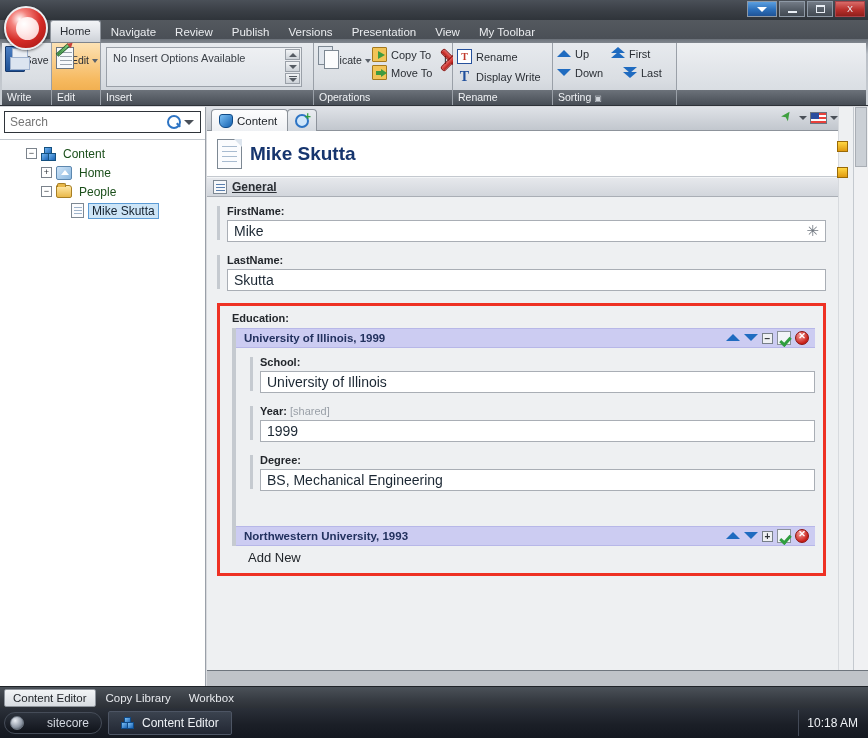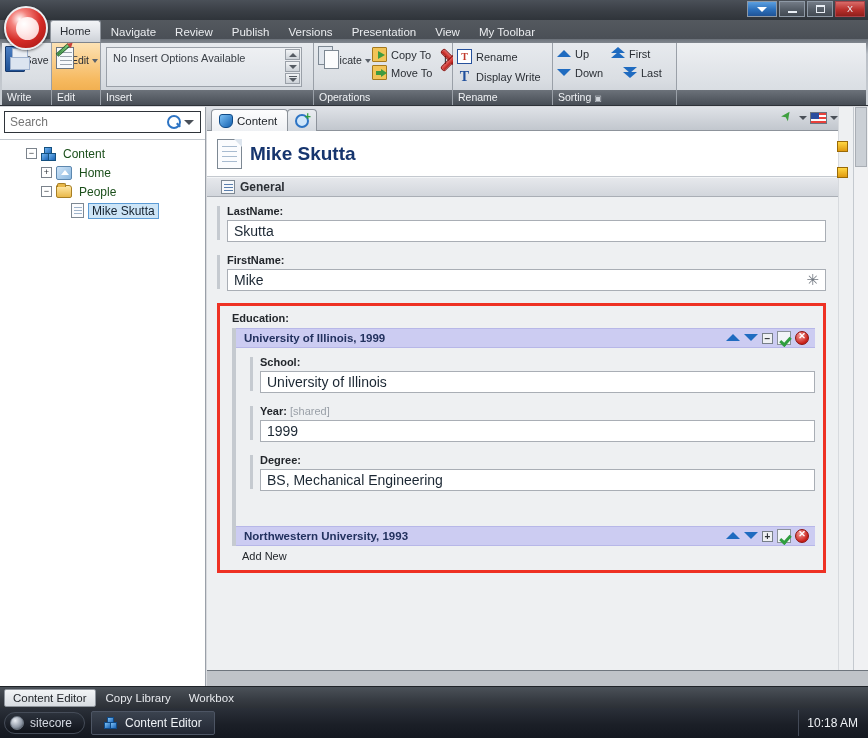--- a/index.html
+++ b/index.html
@@ -235,24 +235,24 @@
     position: relative; height: 46px; background: #fff;
     display: flex; align-items: center; padding-left: 10px; gap: 8px;
     border-bottom: 1px solid #c4c9cf;
   }
   .ico-docbig { width:25px;height:30px; position:relative; background:#fbfcfe; border:1px solid #7d8893; flex:none; }
   .ico-docbig i { position:absolute; left:4px; width:15px;height:1px;background:#a8bbd0; }
   .ico-docbig::after { content:""; position:absolute; right:-1px;top:-1px;border-left:8px solid transparent;border-top:8px solid #dde5ee; }
   .itemtitle { font-size: 19px; font-weight: bold; color: #16356e; font-family:"Liberation Sans",sans-serif; }
 
   .sectionhdr {
-    height: 20px; display: flex; align-items: center; gap: 5px; padding: 0 14px;
+    height: 20px; display: flex; align-items: center; gap: 5px; padding: 0 6px;
     background: linear-gradient(to bottom,#e6e8ec,#d2d6dc);
     border-bottom: 1px solid #a9aeb5; border-top:1px solid #f3f5f7;
-    font-size: 12px; font-weight: bold; color: #2a2e34;
+    font-size: 12px; font-weight: bold; color: #2a2e34; text-decoration: underline;
   }
   .ico-list { width:14px;height:14px;background:#f6f8fa;border:1px solid #7d8893; position:relative; flex:none; }
   .ico-list i { position:absolute; left:2px;width:9px;height:1px;background:#5a7fae; }
   .collapser {
     margin-left:auto; width:11px;height:11px; border:1px solid #777f88; background:#f4f6f8;
     font-size:10px; line-height:9px; text-align:center; color:#2f343a;
   }
 
   .fieldsarea { position: relative; background:#eef0f2; padding: 8px 10px 0 10px; }
   .field { position: relative; margin-bottom: 12px; padding-left: 10px; }
@@ -285,21 +285,21 @@
   .eduhdr .acts { margin-left:auto; display:flex; align-items:center; gap:4px; }
   .sqbtn { width:11px;height:11px;border:1px solid #777f88;background:#eef0f3;font-size:10px;line-height:9px;text-align:center;color:#2f343a; }
   .ico-check { width:14px;height:14px;background:#f2f5f8;border:1px solid #8a9199; position:relative; }
   .ico-check::after { content:""; position:absolute; left:2px; top:5px; width:8px;height:4px; border-left:3px solid #2f9e3f; border-bottom:3px solid #2f9e3f; transform:rotate(-48deg); }
   .ico-del { width:14px;height:14px;border-radius:50%; background:radial-gradient(circle at 35% 30%,#f49b98,#c9201a 70%); border:1px solid #8d110d; position:relative; }
   .ico-del::after { content:"✕"; position:absolute; left:0;right:0;top:-1px; text-align:center; font-size:9px; color:#fff; }
 
   .subfields { padding: 8px 0 2px 18px; }
   .subfield { position:relative; margin-bottom:12px; padding-left:10px; }
   .subfield::before { content:""; position:absolute; left:0;top:1px;bottom:2px;width:3px;background:#c5cad0; }
-  .addnew { margin: 4px 0 0 14px; font-size:11px; color:#22262b; }
+  .addnew { margin: 4px 0 0 20px; font-size:13px; color:#22262b; }
 
   .gutter {
     position: absolute; right: 14px; top: 0; width: 16px; bottom: 0;
     background: #eef0f2; border-left: 1px solid #d7dade;
   }
   .goldmark { position:absolute; right:20px; width:11px;height:11px;
     background:linear-gradient(to bottom,#ffd743,#e09a10); border:1px solid #9a6a06; }
   .vscroll {
     position: absolute; right: 0; top: 0; width: 15px; bottom: 0;
     background:#f0f1f3; border-left:1px solid #c4c9cf;
@@ -318,21 +318,21 @@
     border-top: 1px solid #1f2328;
   }
   .appstrip .sitem { font-size:11.5px; color:#e8eaee; padding:2px 8px; }
   .appstrip .sitem.active { background:linear-gradient(to bottom,#f2f4f6,#d8dce1); color:#22262b; border:1px solid #8d939b; border-radius:2px; }
   .taskbar {
     position: absolute; left: 0; bottom: 0; width: 868px; height: 30px;
     background: linear-gradient(to bottom,#2b3039,#1b1f27 55%,#141820);
     display: flex; align-items: center; padding: 0 4px;
   }
   .scpill {
-    display:flex; align-items:center; gap:6px; height:22px; padding:0 12px 0 5px;
+    display:flex; align-items:center; gap:23px; height:22px; padding:0 12px 0 5px;
     background:linear-gradient(to bottom,#2c323c,#10131a); border:1px solid #454c58; border-radius:11px;
     color:#d3d8e0; font-size:12px;
   }
   .scpill .dot { width:14px;height:14px;border-radius:50%;background:radial-gradient(circle at 35% 30%,#e9edf3,#8d96a3 60%,#2b313a); border:1px solid #6d7682; }
   .taskitem {
     display:flex; align-items:center; gap:7px; margin-left:6px; height:24px; padding:0 12px;
     background:linear-gradient(to bottom,#3b434f,#222733); border:1px solid #4d5564; border-radius:2px;
     color:#eef1f5; font-size:12px;
   }
   .ico-cubes-sm { width:14px;height:13px;position:relative;flex:none; }
@@ -602,31 +602,31 @@
           <i style="top:6px"></i>
           <i style="top:9px"></i>
         </span>
       <span>General</span>
       <span class="collapser">−</span>
     </div>
 
     <div class="fieldsarea" style="padding-right:42px">
 
       <div class="field">
-        <div class="flabel">LastName:</div>
-        <div class="finput-wrap">
-          <input class="finput" value="Skutta" style="">
-        </div>
-      </div>
-
-      <div class="field">
         <div class="flabel">FirstName:</div>
         <div class="finput-wrap">
           <input class="finput" value="Mike" style="">
           <span class="req-star">✳</span>
+        </div>
+      </div>
+
+      <div class="field">
+        <div class="flabel">LastName:</div>
+        <div class="finput-wrap">
+          <input class="finput" value="Skutta" style="">
         </div>
       </div>
 
       <div class="eduwrap">
         <div class="edulabel">Education:</div>
 
         <div class="eduitem">
           <div class="eduhdr">
             <span>University of Illinois, 1999</span>
             <span class="acts">

